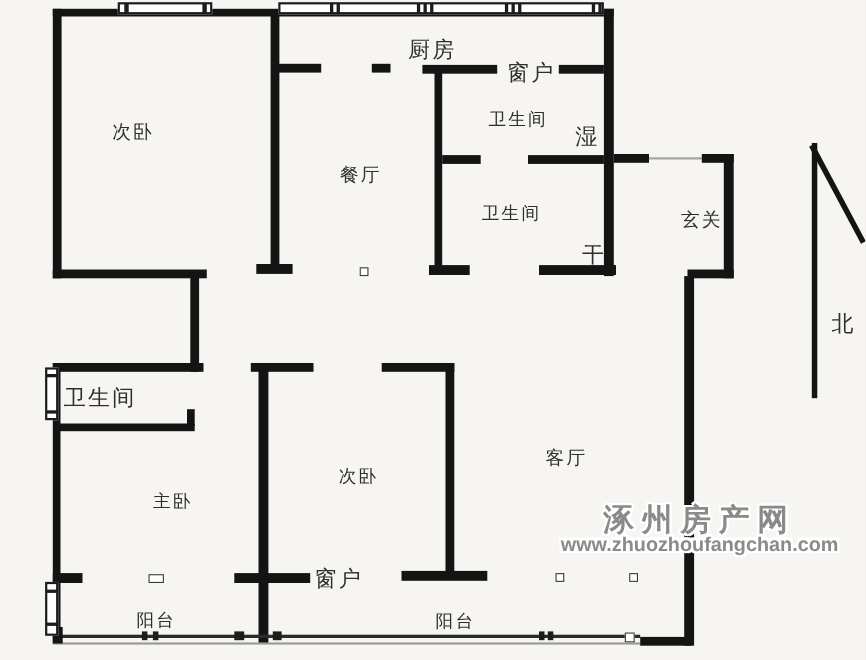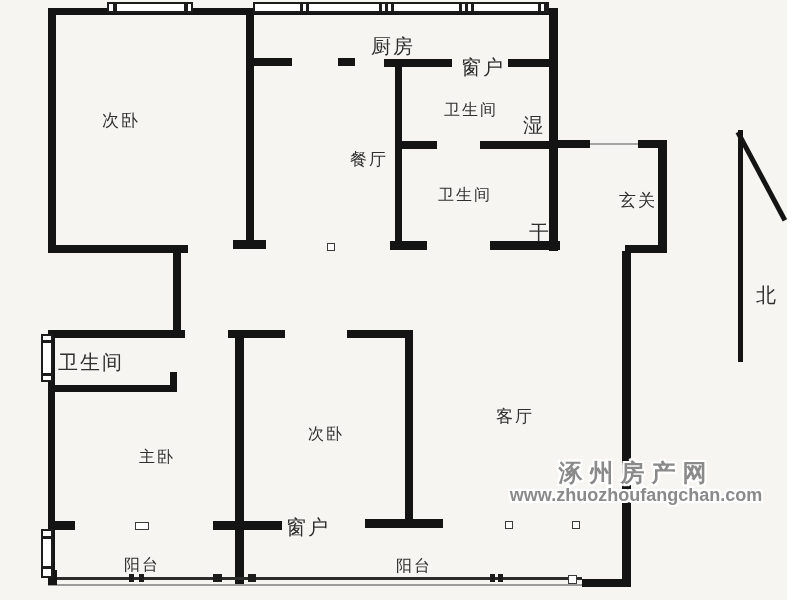--- a/index.html
+++ b/index.html
@@ -22,21 +22,21 @@
   .fs15{font-size:20px;} .fs16{font-size:16px;} .fs17{font-size:17px;} .fs20{font-size:20px;}
   .north-diag{
     position:absolute;left:740px;top:131px;width:100px;height:5px;background:#141414;
     transform:rotate(61.9deg);transform-origin:0 0;
   }
   .watermark{
     position:absolute;z-index:30;transform:translate(-50%,-50%);
     font-weight:bold;color:#8a8a8a;white-space:nowrap;
     text-shadow:-2px -2px 0 #fff,2px -2px 0 #fff,-2px 2px 0 #fff,2px 2px 0 #fff,0 -2px 0 #fff,0 2px 0 #fff,-2px 0 0 #fff,2px 0 0 #fff;
   }
-  .wm1{font-size:24px;letter-spacing:7px;}
+  .wm1{font-size:28px;letter-spacing:7px;}
   .wm2{font-size:18px;letter-spacing:0px;}
 </style>
 </head>
 <body>
 
 <div class="stage">
 
   <div class="wall" style="left:48px;top:8px;width:510px;height:7px;"></div>
   <div class="wall" style="left:48px;top:8px;width:8px;height:245px;"></div>
   <div class="wall" style="left:549px;top:8px;width:9px;height:243px;"></div>
@@ -119,21 +119,21 @@
   <div class="wtick" style="left:42px;top:566px;width:10px;height:3px;"></div>
 
   <div class="wall" style="left:738px;top:130px;width:5px;height:232px;"></div>
   <div class="north-diag"></div>
 
   <div class="label fs17" style="left:121px;top:120px;">次卧</div>
   <div class="label fs15" style="left:393px;top:46px;">厨房</div>
   <div class="label fs15" style="left:483px;top:67px;">窗户</div>
   <div class="label fs16" style="left:471px;top:110px;">卫生间</div>
   <div class="label fs15" style="left:534px;top:125px;">湿</div>
-  <div class="label fs17" style="left:328px;top:159px;margin-left:41px;">餐厅</div>
+  <div class="label fs17" style="left:328px;top:159px;">餐厅</div>
   <div class="label fs16" style="left:465px;top:195px;">卫生间</div>
   <div class="label fs17" style="left:610px;top:200px;margin-left:28px;">玄关</div>
   <div class="label fs15" style="left:540px;top:232px;">干</div>
   <div class="label fs20" style="left:767px;top:295px;">北</div>
   <div class="label fs15" style="left:91px;top:362px;">卫生间</div>
   <div class="label fs16" style="left:133px;top:457px;margin-left:24px;">主卧</div>
   <div class="label fs16" style="left:326px;top:434px;">次卧</div>
   <div class="label fs17" style="left:515px;top:416px;">客厅</div>
   <div class="label fs15" style="left:308px;top:527px;">窗户</div>
   <div class="label fs16" style="left:142px;top:565px;">阳台</div>

